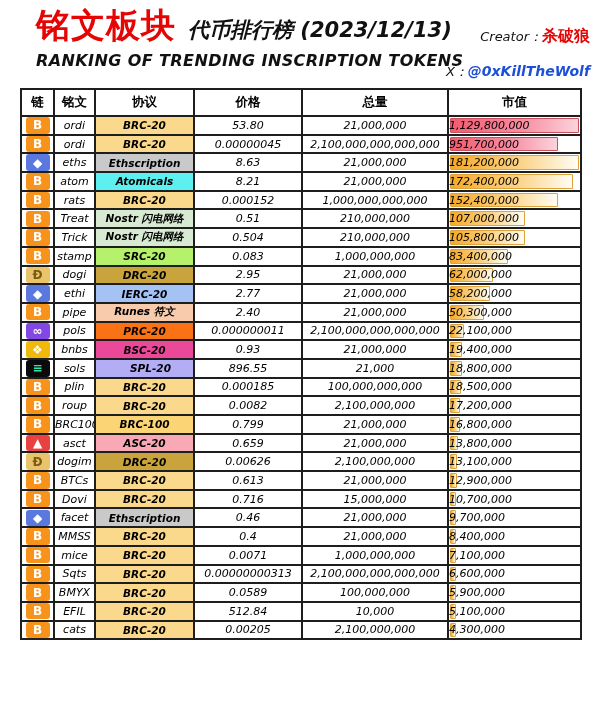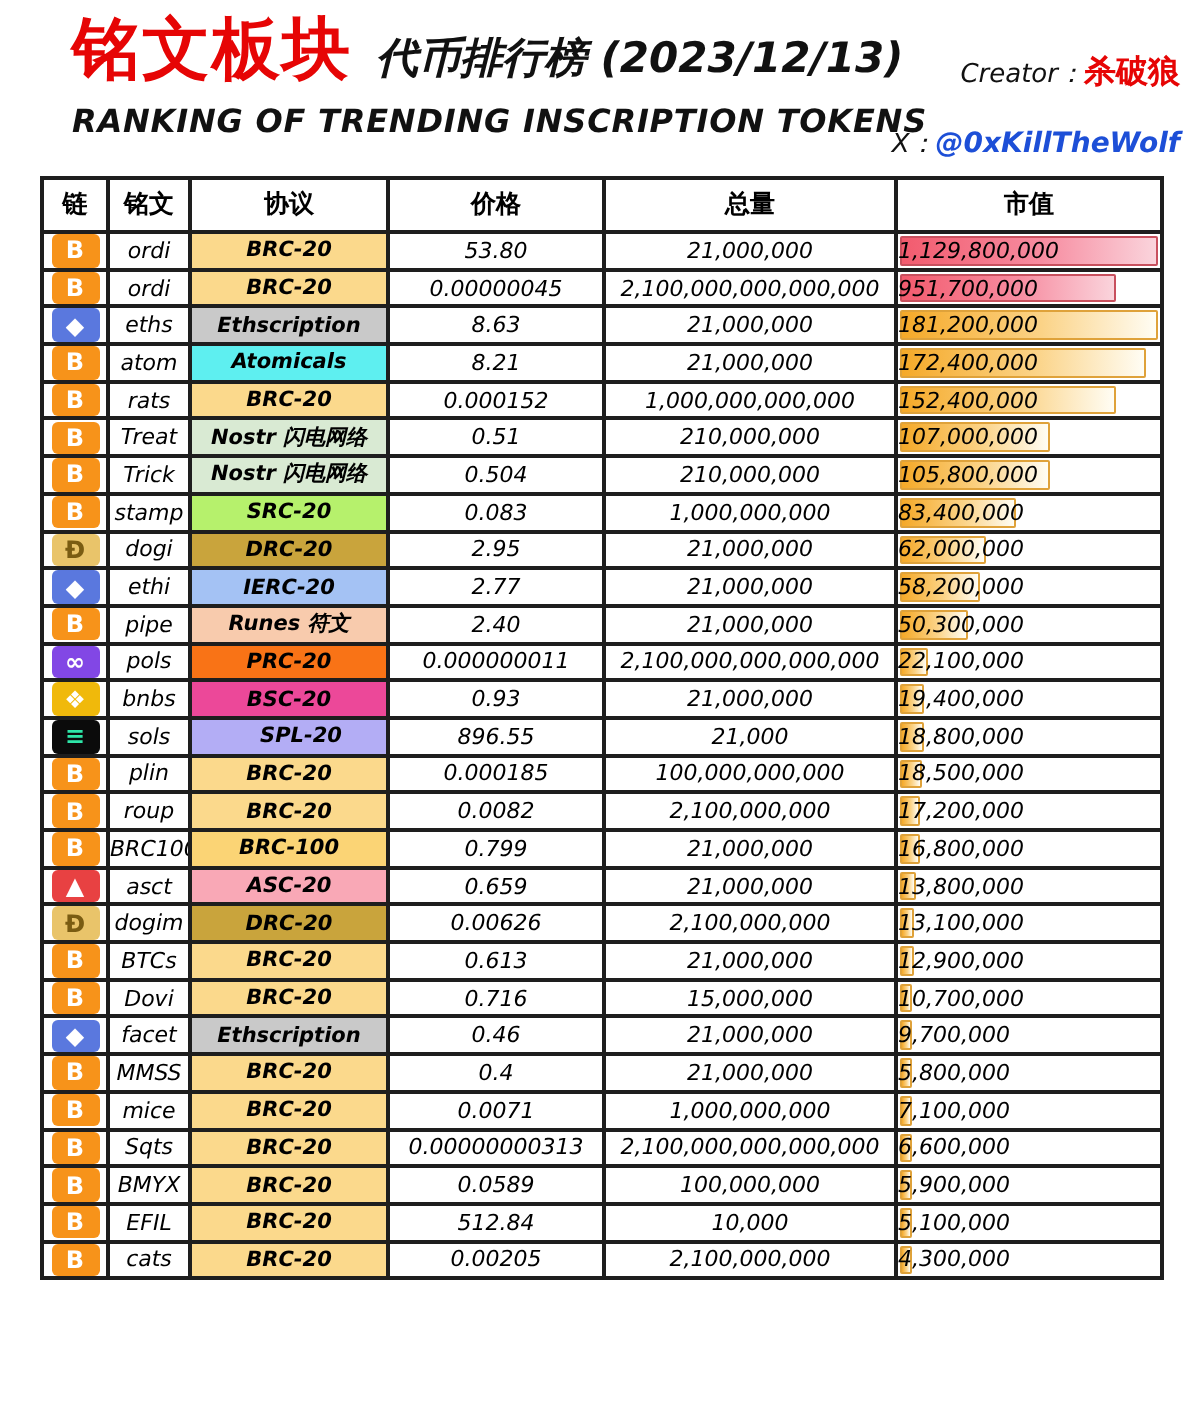--- a/index.html
+++ b/index.html
@@ -329,21 +329,21 @@
           </td>
         </tr>
         <tr>
           <td><span class="chain-ico" style="background: rgb(247, 147, 26); color: rgb(255, 255, 255);">B</span></td>
           <td class="c-token">MMSS</td>
           <td class="c-proto" style="background: rgb(251, 217, 140);">BRC-20</td>
           <td>0.4</td>
           <td>21,000,000</td>
           <td class="c-mcap">
             <div class="mcap-bar" style="width: max(6px, 4.6% - 2px); border-color: rgb(223, 162, 58); background: linear-gradient(90deg, rgb(245, 169, 40) 0%, rgb(251, 211, 135) 55%, rgb(255, 253, 244) 100%);"></div>
-            <span class="mcap-txt">5,800,000</span>
+            <span class="mcap-txt">8,400,000</span>
           </td>
         </tr>
         <tr>
           <td><span class="chain-ico" style="background: rgb(247, 147, 26); color: rgb(255, 255, 255);">B</span></td>
           <td class="c-token">mice</td>
           <td class="c-proto" style="background: rgb(251, 217, 140);">BRC-20</td>
           <td>0.0071</td>
           <td>1,000,000,000</td>
           <td class="c-mcap">
             <div class="mcap-bar" style="width: max(6px, 3.9% - 2px); border-color: rgb(223, 162, 58); background: linear-gradient(90deg, rgb(245, 169, 40) 0%, rgb(251, 211, 135) 55%, rgb(255, 253, 244) 100%);"></div>

